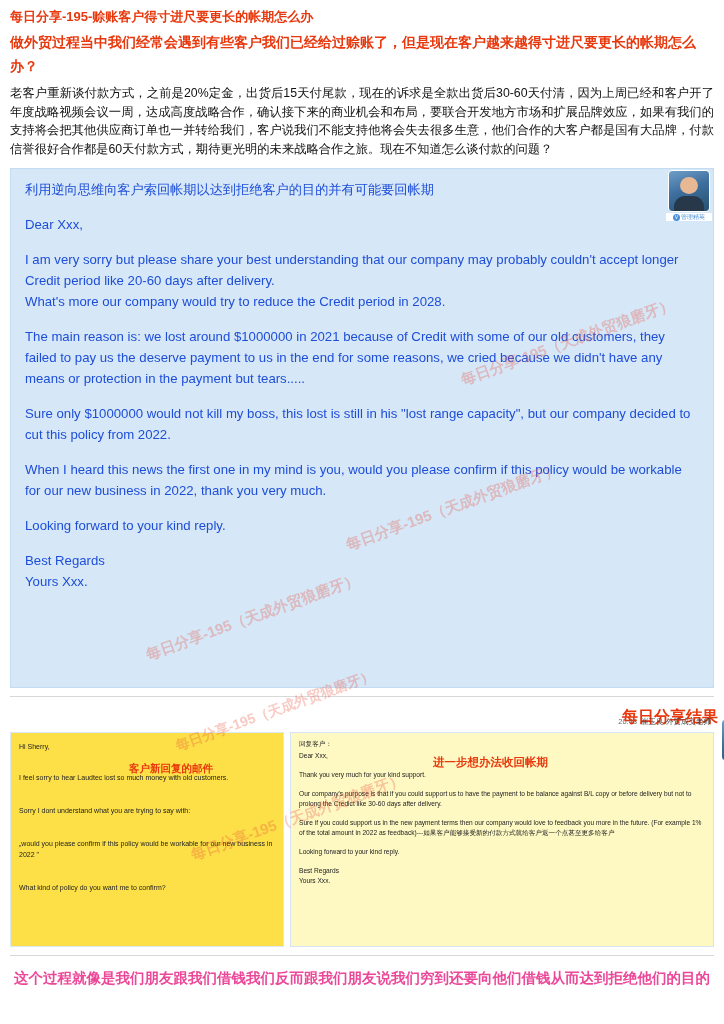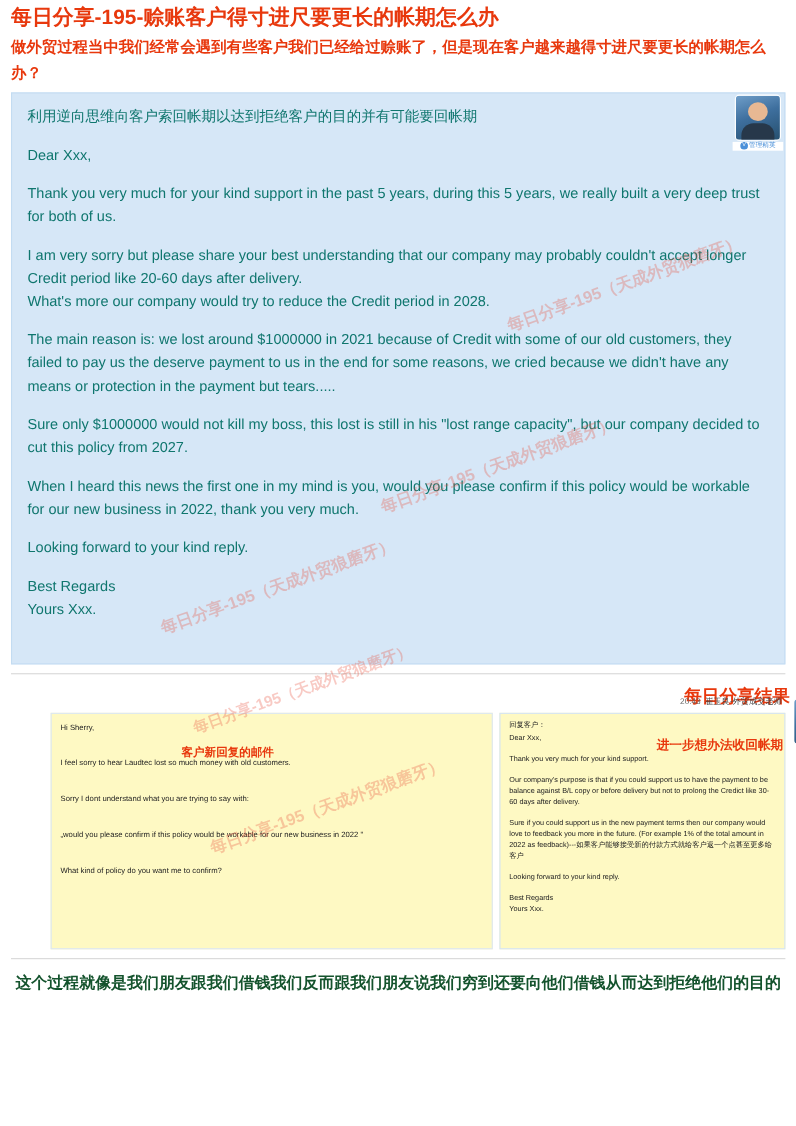--- a/index.html
+++ b/index.html
@@ -19,21 +19,21 @@
     position: relative;
     width: 724px;
     height: 1024px;
     box-sizing: border-box;
     padding: 0 6px;
   }
   
   .title-red {
     color: #e8380d;
     font-weight: bold;
-    font-size: 19px;
+    font-size: 13px;
     line-height: 22px;
     margin: 6px 0 2px 4px;
   }
   .subtitle-red {
     color: #e8380d;
     font-weight: bold;
     font-size: 14px;
     line-height: 24px;
     margin: 0 0 6px 4px;
   }
@@ -48,21 +48,21 @@
   .letter-wrap {
     position: relative;
     margin: 0 4px;
   }
   .letter {
     background: #d6e7f7;
     border: 1px solid #c3dcf2;
     padding: 10px 14px 14px 14px;
     font-size: 13.2px;
     line-height: 21px;
-    color: #0f766e;
+    color: #1d4ed8;
     min-height: 520px;
     box-sizing: border-box;
   }
   .letter p {
     margin: 0 0 14px 0;
     white-space: pre-wrap;
   }
   .letter p.tight {
     margin-bottom: 0;
   }
@@ -147,30 +147,29 @@
     text-align: right;
   }
   .bottom {
     position: relative;
     margin: 0 4px;
     display: flex;
     gap: 6px;
     height: 215px;
   }
   .panel-left {
-    width: 402px;
-    background: #fef9c3;
+    width: 274px;
+    background: #fde047;
     border: 1px solid #dbe7f3;
     box-sizing: border-box;
     padding: 8px 8px 6px 8px;
     position: relative;
     font-size: 7px;
     line-height: 11px;
     color: #222;
-    margin-left: 36px;
   }
   .panel-left .lbl-red {
     position: absolute;
     left: 118px;
     top: 30px;
     color: #e8380d;
     font-size: 10.5px;
     font-weight: bold;
   }
   .panel-left p {
@@ -208,57 +207,57 @@
     position: absolute;
     left: 142px;
     top: 24px;
     color: #e8380d;
     font-size: 11.5px;
     font-weight: bold;
     white-space: nowrap;
   }
   
   .footer {
-    color: #14532d;
+    color: #ec4899;
     font-weight: bold;
     font-size: 14.5px;
     line-height: 21px;
     margin: 12px 6px 0 8px;
   }
   hr.sep {
     border: none;
     border-top: 1px solid #d8d8d8;
     margin: 8px 4px 0 4px;
   }
 </style>
 </head>
 <body>
 
 <div class="page">
 
   <div class="title-red">每日分享-195-赊账客户得寸进尺要更长的帐期怎么办</div>
   <div class="subtitle-red">做外贸过程当中我们经常会遇到有些客户我们已经给过赊账了，但是现在客户越来越得寸进尺要更长的帐期怎么办？</div>
+  <div class="intro">老客户重新谈付款方式，之前是20%定金，出货后15天付尾款，现在的诉求是全款出货后30-60天付清，因为上周已经和客户开了年度战略视频会议一周，达成高度战略合作，确认接下来的商业机会和布局，要联合开发地方市场和扩展品牌效应，如果有我们的支持将会把其他供应商订单也一并转给我们，客户说我们不能支持他将会失去很多生意，他们合作的大客户都是国有大品牌，付款信誉很好合作都是60天付款方式，期待更光明的未来战略合作之旅。现在不知道怎么谈付款的问题？</div>
 
   <div class="letter-wrap">
 
     <div class="avatar-badge">
       <div class="avatar-img"></div>
       <div class="avatar-name">
         <span class="v-badge">V</span><span>管理精英</span>
       </div>
     </div>
 
     <div class="letter">
       <p>利用逆向思维向客户索回帐期以达到拒绝客户的目的并有可能要回帐期</p>
       <p>Dear Xxx,</p>
-      <p>Thank you very much for your kind support in the past 5 years, during this 5 years, we really built a very deep trust for both of us.</p>
       <p class="tight">I am very sorry but please share your best understanding that our company may probably couldn't accept longer Credit period like 20-60 days after delivery.</p>
       <p>What's more our company would try to reduce the Credit period in 2028.</p>
       <p>The main reason is: we lost around $1000000 in 2021 because of Credit with some of our old customers, they failed to pay us the deserve payment to us in the end for some reasons, we cried because we didn't have any means or protection in the payment but tears.....</p>
-      <p>Sure only $1000000 would not kill my boss, this lost is still in his "lost range capacity", but our company decided to cut this policy from 2027.</p>
+      <p>Sure only $1000000 would not kill my boss, this lost is still in his "lost range capacity", but our company decided to cut this policy from 2022.</p>
       <p>When I heard this news the first one in my mind is you, would you please confirm if this policy would be workable for our new business in 2022, thank you very much.</p>
       <p>Looking forward to your kind reply.</p>
       <p class="tight">Best Regards</p>
       <p>Yours Xxx.</p>
     </div>
 
     <div class="wm wm1">每日分享-195（天成外贸狼磨牙）</div>
     <div class="wm wm2">每日分享-195（天成外贸狼磨牙）</div>
     <div class="wm wm3">每日分享-195（天成外贸狼磨牙）</div>
     <div class="wm wm4">每日分享-195（天成外贸狼磨牙）</div>

